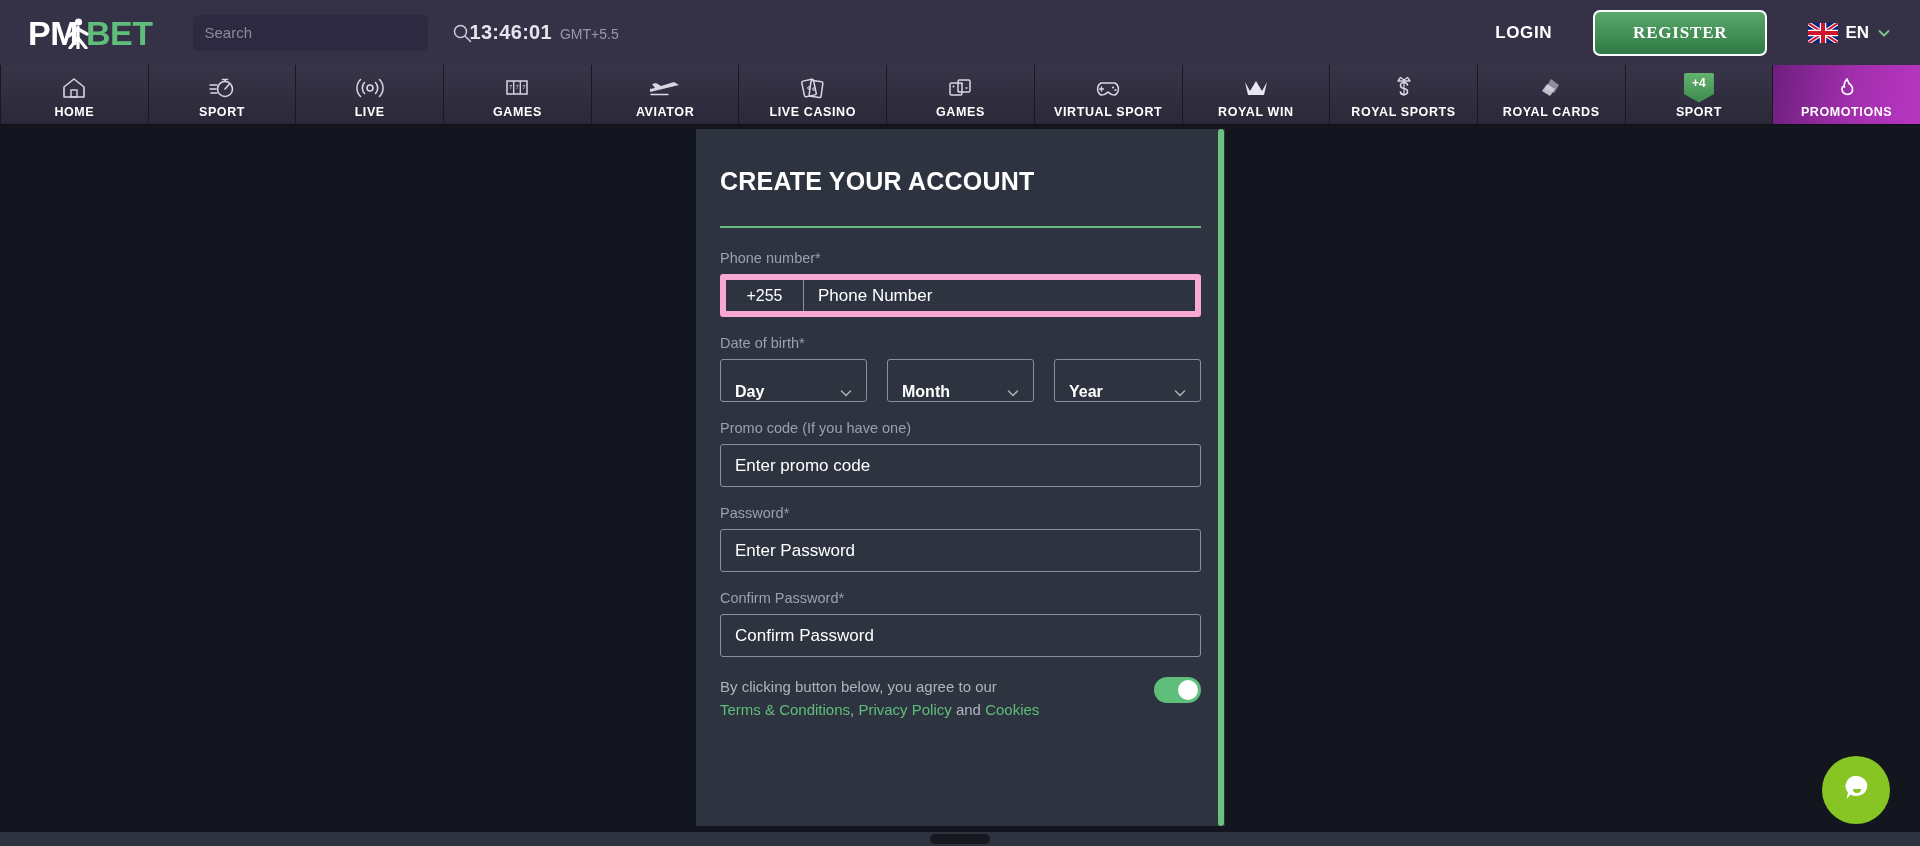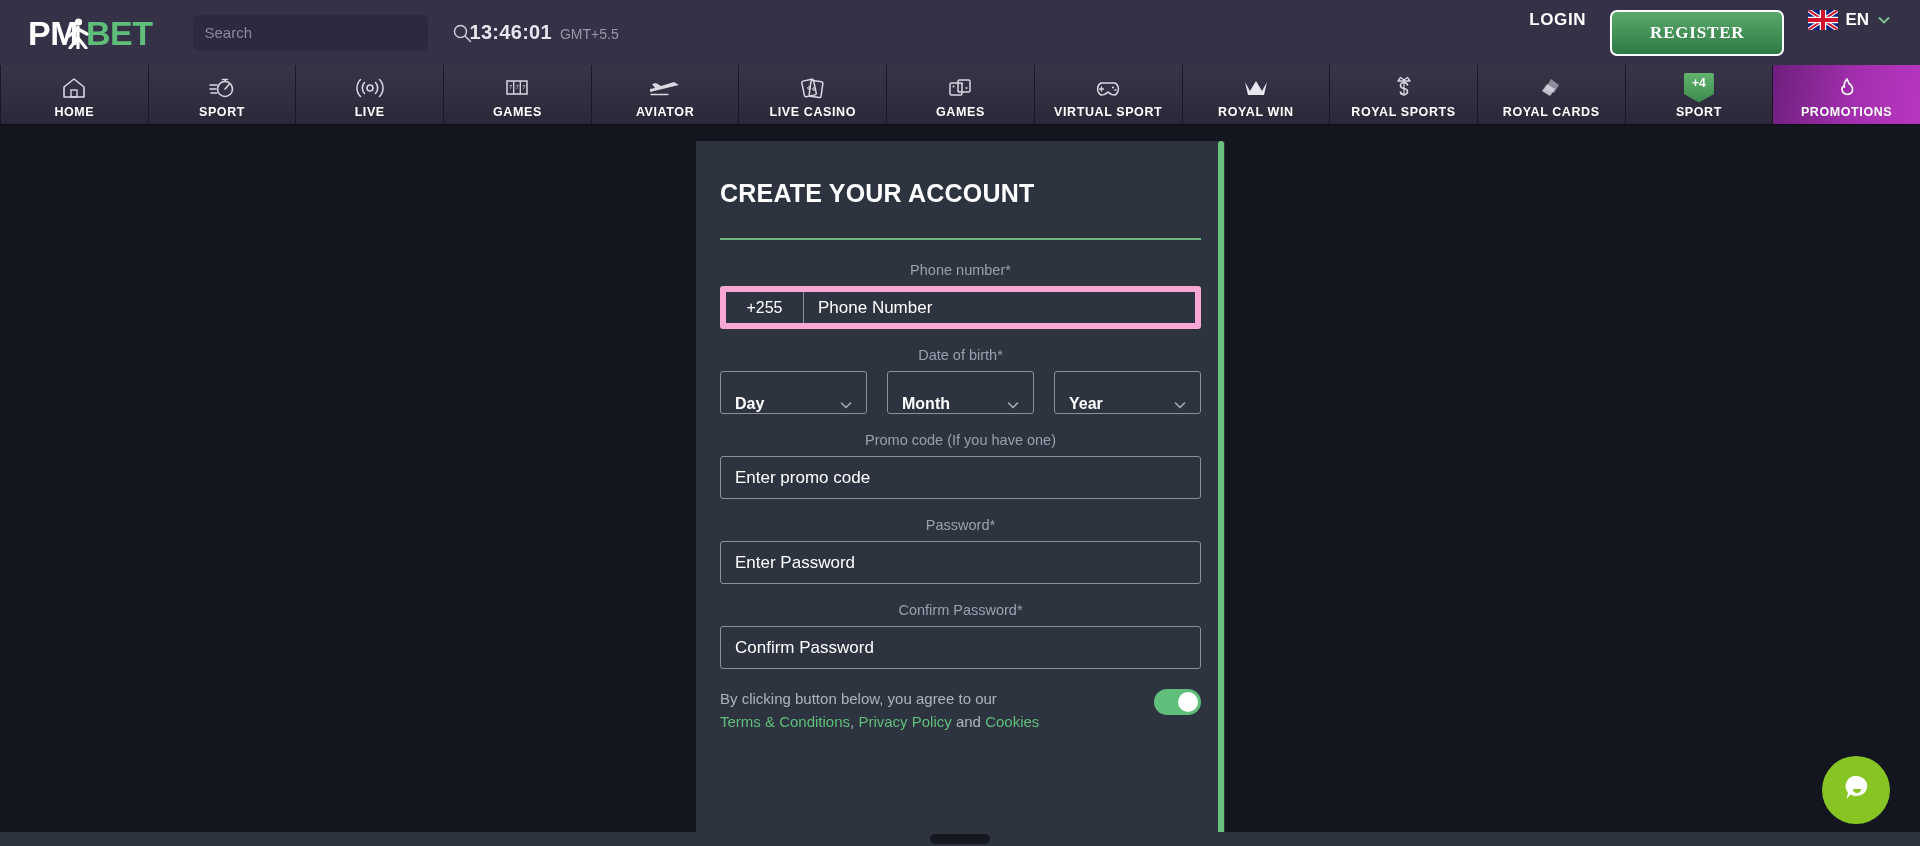--- a/index.html
+++ b/index.html
@@ -50,21 +50,21 @@
 
   .clock {
     display: flex; align-items: baseline; gap: 8px;
     margin-left: 42px;
   }
   .clock .time { color: #e6e5ec; font-size: 20px; font-weight: 700; letter-spacing: 0.3px; }
   .clock .tz { color: #9a97a8; font-size: 14px; }
 
   .header-right {
     margin-left: auto;
-    display: flex; align-items: flex-start; gap: 24px;
+    display: flex; align-items: center; gap: 41px;
   }
   .login-btn {
     color: #ffffff; font-size: 17px; font-weight: 700;
     letter-spacing: 0.6px;
     background: none; border: none; cursor: pointer;
     font-family: "Liberation Sans", sans-serif;
   }
   .register-btn {
     background: linear-gradient(180deg, #5aa86b 0%, #2f7a44 100%);
     border: 2px solid #ffffff;
@@ -131,21 +131,21 @@
   }
 
   
   .main {
     position: relative;
     height: 721px;
     background: #14161f;
   }
   .reg-panel {
     position: absolute;
-    left: 696px; top: 16px;
+    left: 696px; top: 4px;
     width: 529px; height: 697px;
     background: #2e3340;
     padding: 26px 24px 0 24px;
     overflow: hidden;
   }
   .panel-scroll-track {
     position: absolute;
     right: 0; top: 0;
     width: 9px; height: 697px;
     background: #2e3340;
@@ -167,21 +167,20 @@
   .panel-rule {
     height: 2px; background: #6cb97d;
     margin: 30px 0 22px 0;
   }
 
   .field-label {
     color: #9aa0ad;
     font-size: 14.5px;
     margin-bottom: 8px;
     display: block;
-    text-align: center;
   }
   .field-group { margin-bottom: 18px; }
 
   .phone-row {
     display: flex;
     border: 6px solid #f9a8d4;
     border-radius: 3px;
     height: 43px;
     overflow: hidden;
   }

